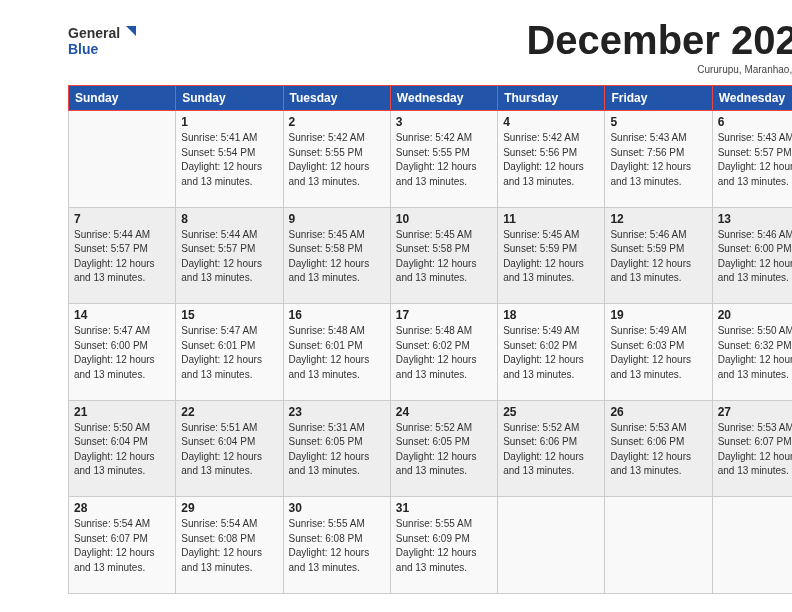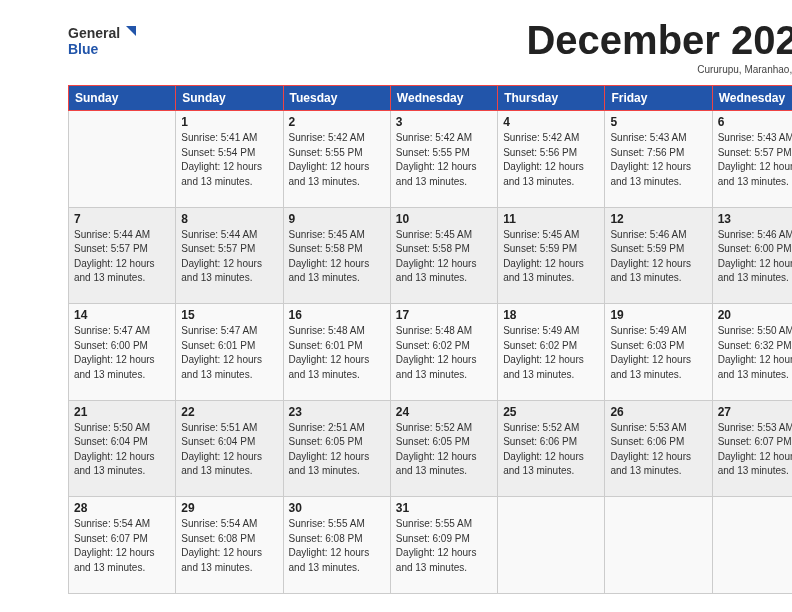--- a/index.html
+++ b/index.html
@@ -273,21 +273,21 @@
           </td>
           <td>
             <span class="day-num">22</span>
             <div class="day-info">Sunrise: 5:51 AM
 Sunset: 6:04 PM
 Daylight: 12 hours
 and 13 minutes.</div>
           </td>
           <td>
             <span class="day-num">23</span>
-            <div class="day-info">Sunrise: 2:51 AM
+            <div class="day-info">Sunrise: 5:31 AM
 Sunset: 6:05 PM
 Daylight: 12 hours
 and 13 minutes.</div>
           </td>
           <td>
             <span class="day-num">24</span>
             <div class="day-info">Sunrise: 5:52 AM
 Sunset: 6:05 PM
 Daylight: 12 hours
 and 13 minutes.</div>

